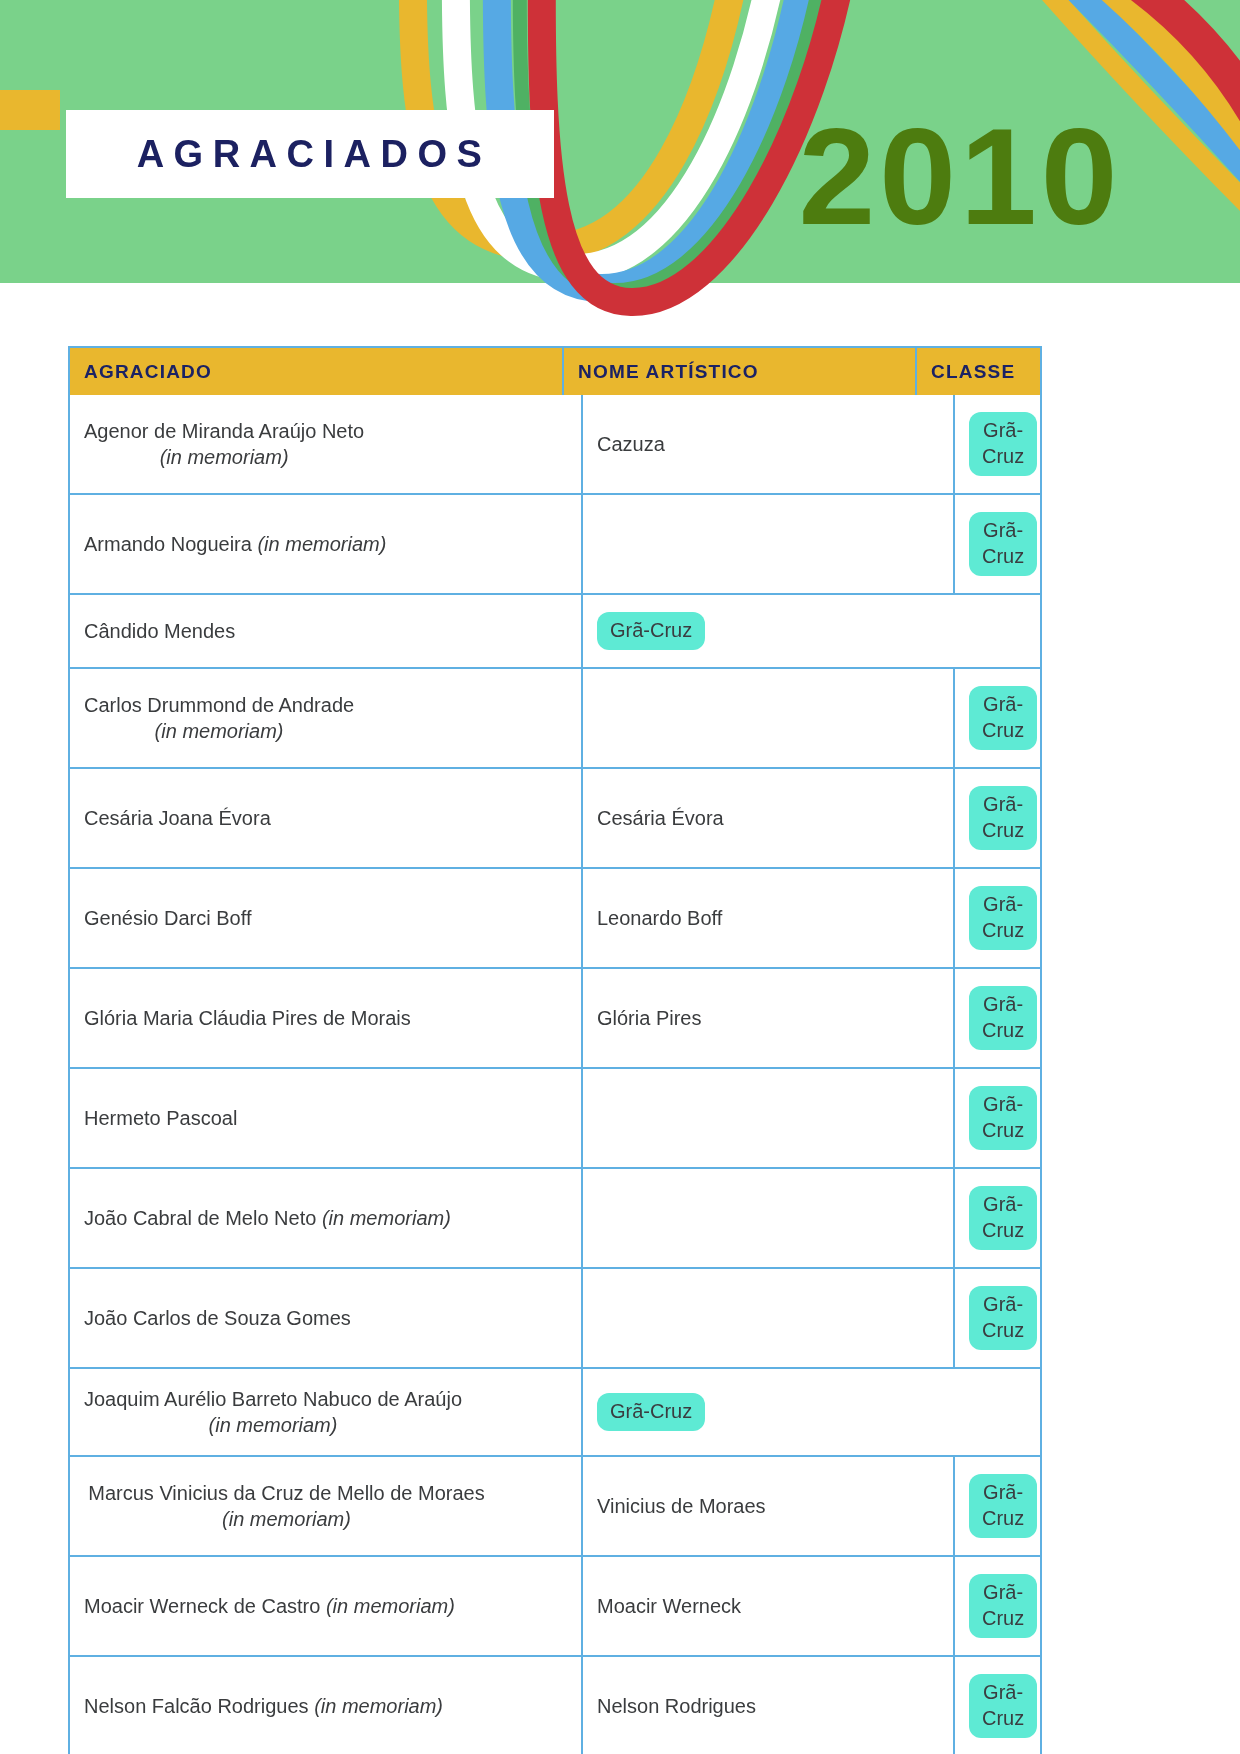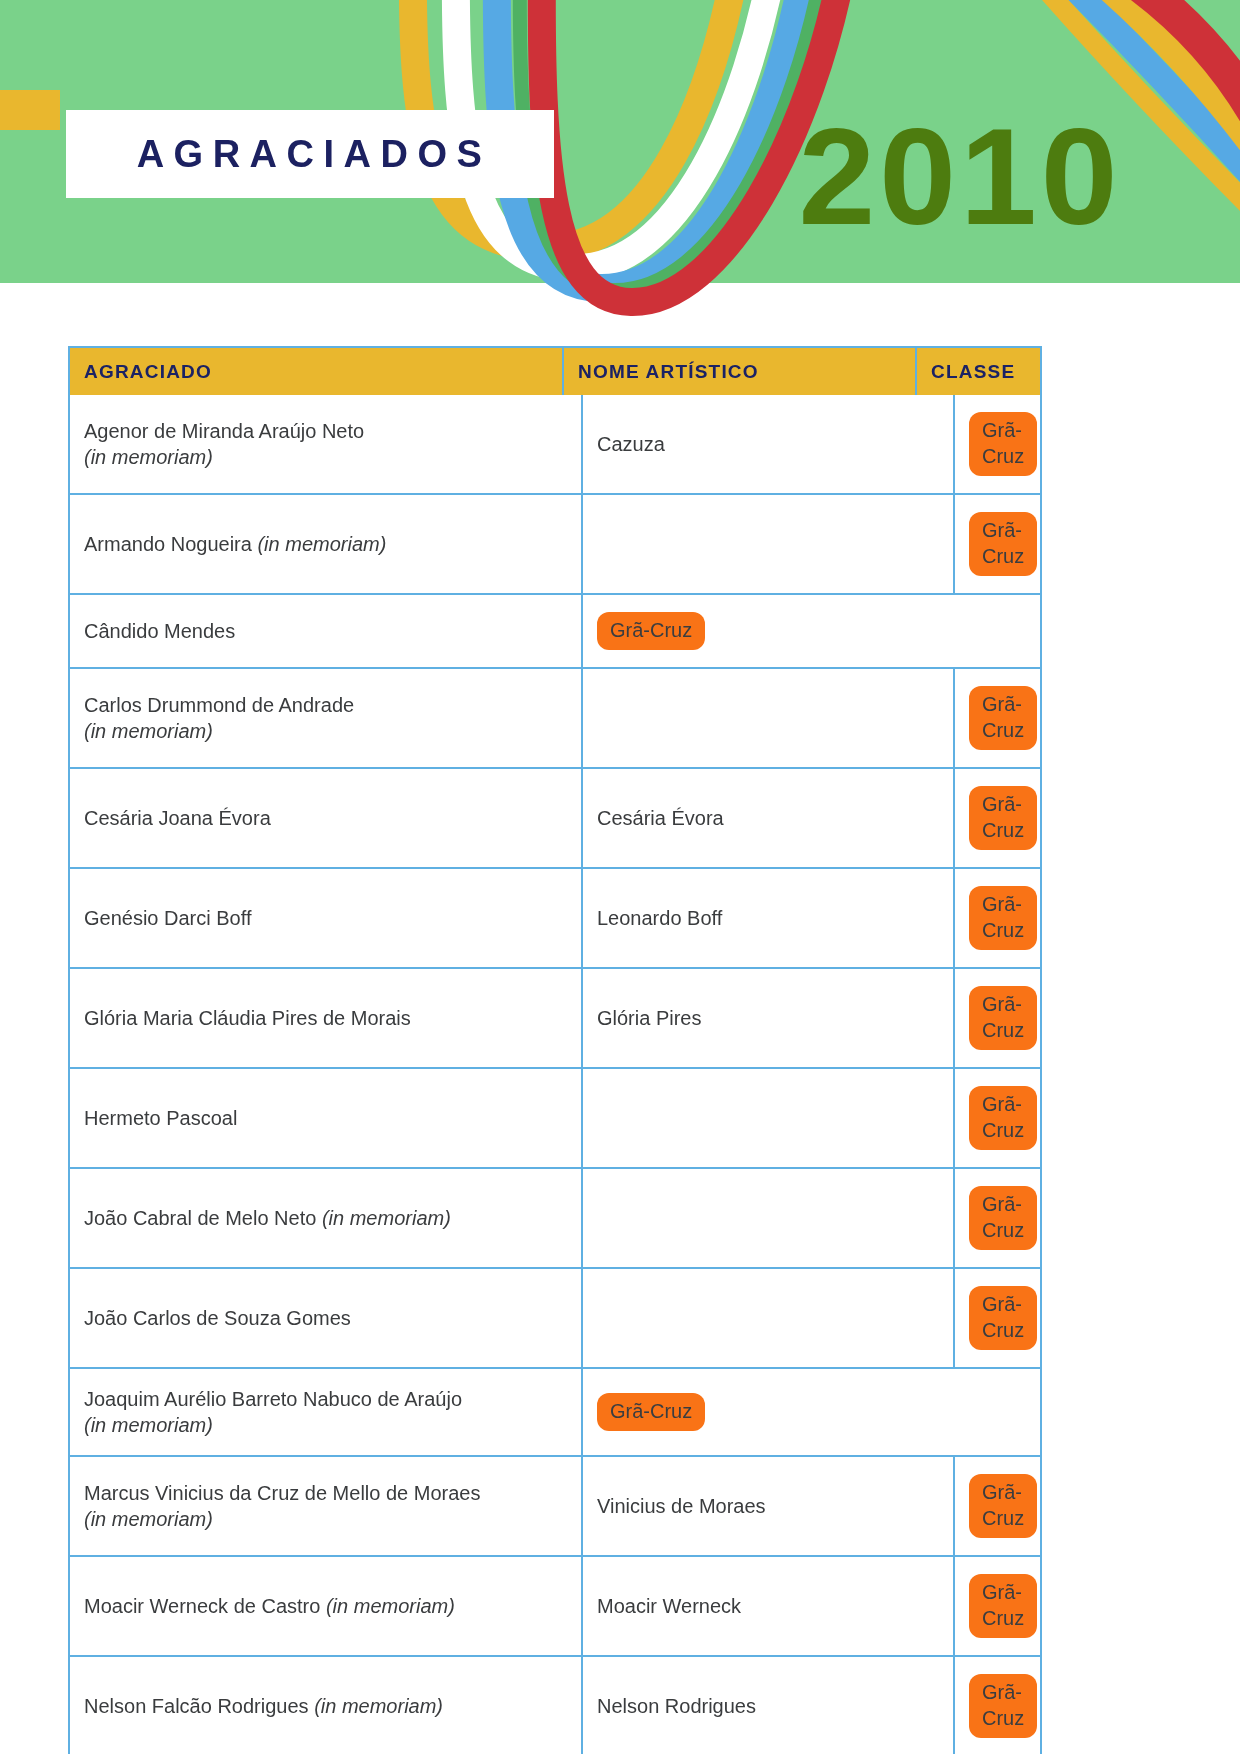--- a/index.html
+++ b/index.html
@@ -40,20 +40,21 @@
     position:absolute;left:68px;top:346px;width:974px;
     border:2px solid #5FB0E2;
     box-sizing:border-box;
     background:#ffffff;
   }
   .t-row{
     display:grid;
     grid-template-columns:492px 353px 1fr;
     border-top:2px solid #5FB0E2;
     box-sizing:border-box;
+    text-align:center;
   }
   .t-row:first-child{border-top:none;}
   .t-head{
     background:#E9B72E;
     min-height:47px;
   }
   .t-cell{
     box-sizing:border-box;
     display:flex;align-items:center;
     padding:17px 10px 17px 14px;
@@ -64,21 +65,21 @@
   .t-head .t-cell{
     padding-top:0;padding-bottom:0;
     font-size:19px;font-weight:800;color:#1B2264;
     letter-spacing:1.2px;
   }
   .t-row:not(.t-head){min-height:62px;gap:19px;}
   .agr-text{max-width:405px;}
   .agr-text i{font-style:italic;}
   .badge{
     display:inline-block;
-    background:#f97316;color:#3A3D40;
+    background:#5eead4;color:#3A3D40;
     border-radius:12px;
     padding:5px 13px 7px 13px;
     font-size:20px;line-height:26px;
   }
 </style>
 </head>
 <body>
 
 <div class="page">
 

